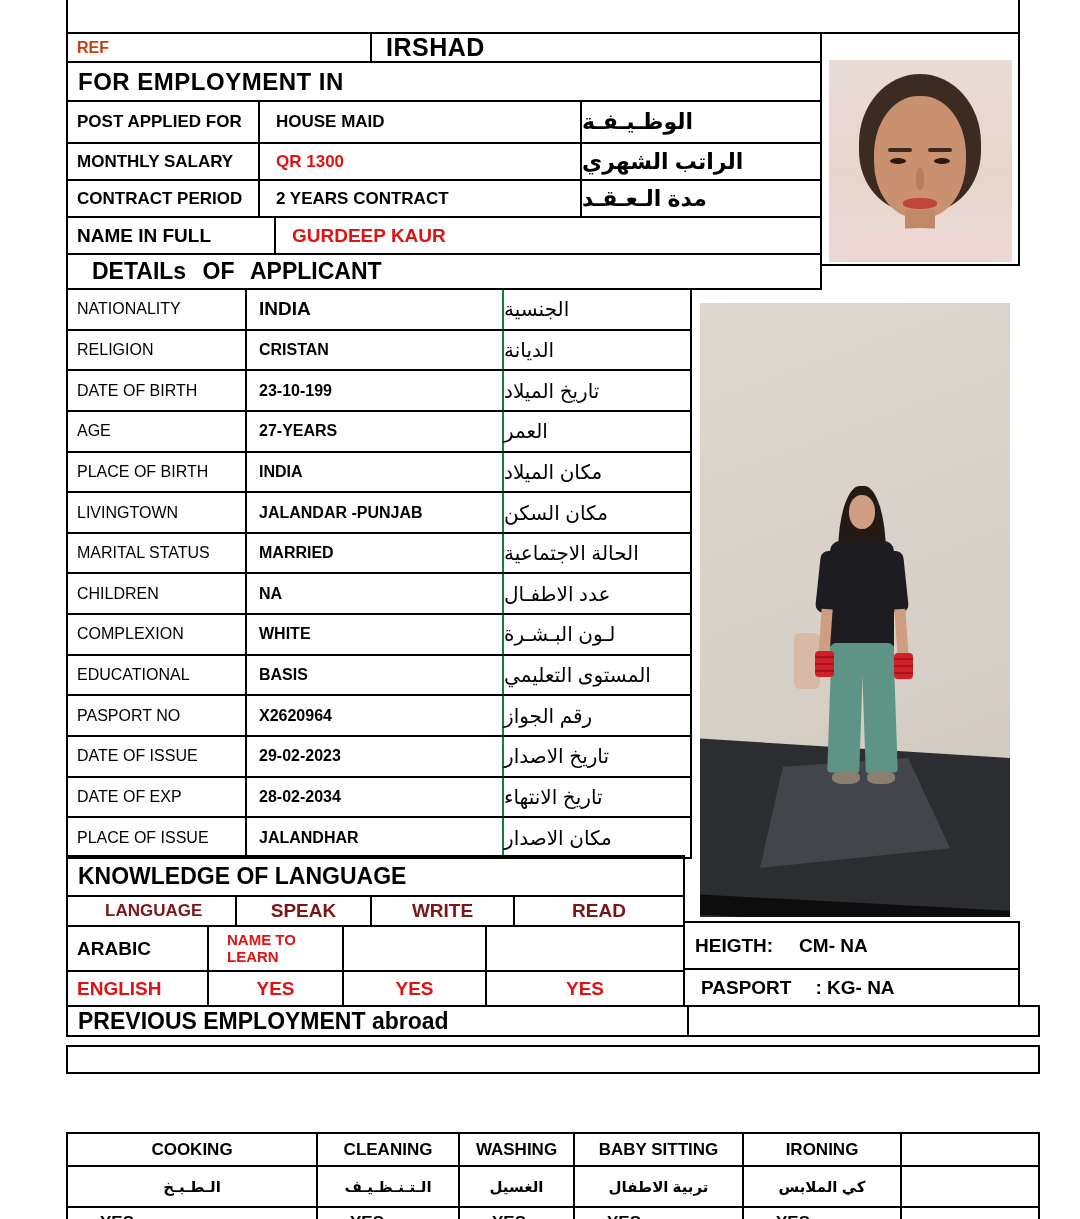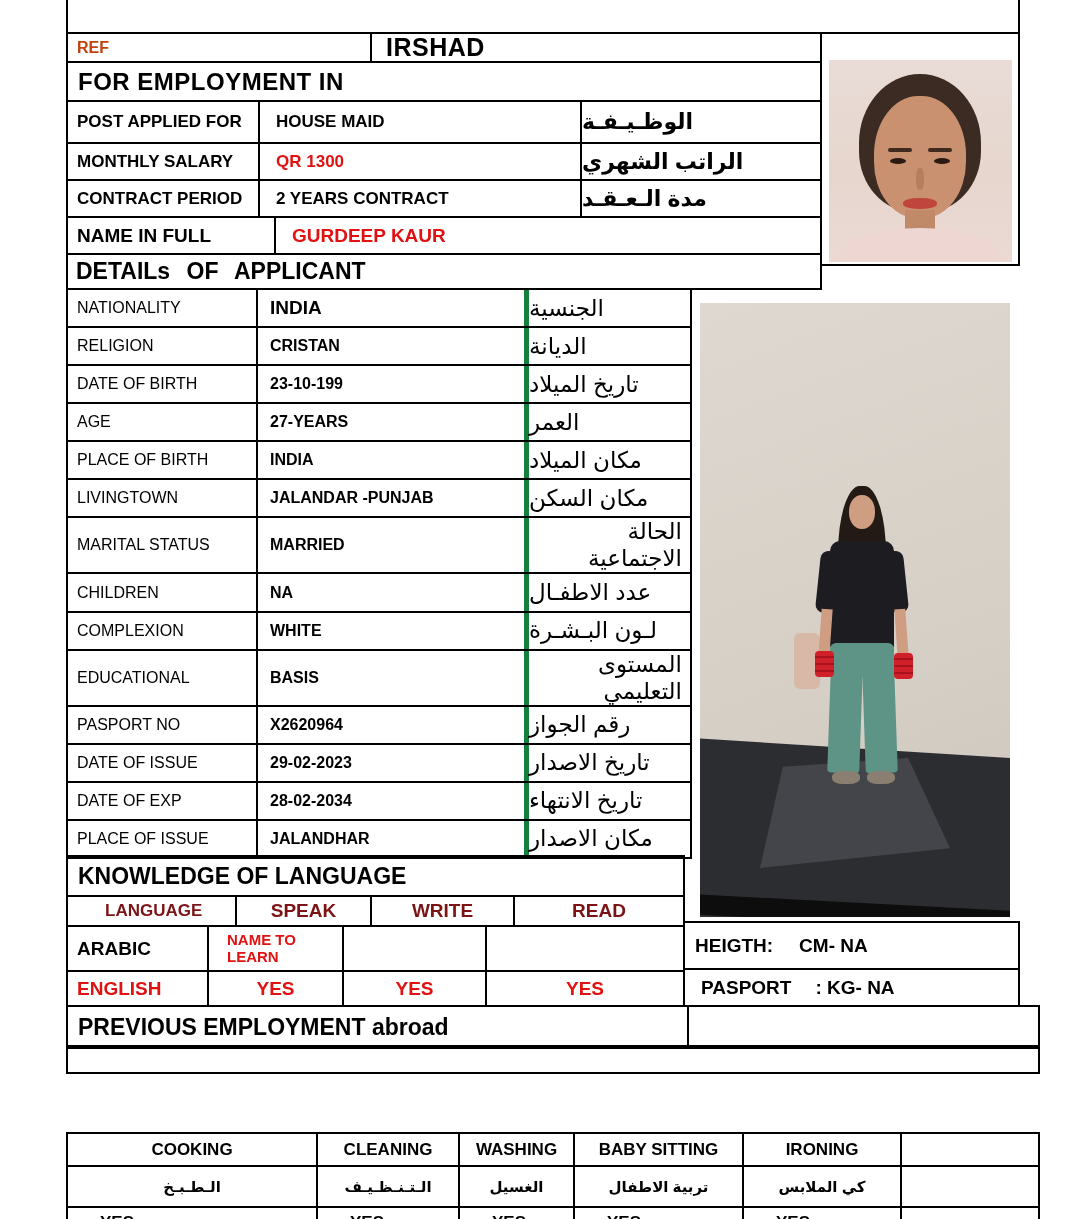--- a/index.html
+++ b/index.html
@@ -42,27 +42,27 @@
   .pp-hair{position:absolute;left:30px;top:14px;width:122px;height:138px;background:#3b2b23;border-radius:52% 52% 46% 46%;}
   .pp-face{position:absolute;left:45px;top:36px;width:92px;height:122px;background:#c9916f;border-radius:48% 48% 46% 46%;}
   .pp-brow{position:absolute;top:52px;width:24px;height:4px;background:#40291e;border-radius:2px;}
   .pp-eye{position:absolute;top:62px;width:16px;height:6px;background:#2a1a12;border-radius:50%;}
   .pp-nose{position:absolute;left:42px;top:72px;width:8px;height:22px;background:#b57f5e;border-radius:40%;}
   .pp-lips{position:absolute;left:29px;top:102px;width:34px;height:11px;background:#c0453c;border-radius:45%;}
   .pp-neck{position:absolute;left:76px;top:150px;width:30px;height:28px;background:#c08a68;}
   .pp-shoulders{position:absolute;left:16px;top:168px;width:150px;height:46px;background:#eed7d2;border-radius:50% 50% 0 0;}
 
   
-  .details-header{left:66px;top:253px;width:756px;height:37px;border:2px solid #000;display:flex;align-items:center;padding-left:8px;font-weight:bold;font-size:23px;word-spacing:10px;}
+  .details-header{left:66px;top:253px;width:756px;height:37px;border:2px solid #000;display:flex;align-items:center;padding-left:24px;font-weight:bold;font-size:23px;word-spacing:10px;}
   .details-table{left:66px;top:288px;width:626px;height:571px;border:2px solid #000;display:flex;flex-direction:column;}
-  .drow{display:flex;flex:1;border-bottom:2px solid #000;gap:11px;}
+  .drow{display:flex;flex:1;border-bottom:2px solid #000;}
   .drow:last-child{border-bottom:none;}
   .dlabel{width:177px;display:flex;align-items:center;padding-left:9px;font-size:16px;box-sizing:border-box;}
   .dvalue{width:257px;display:flex;align-items:center;padding-left:12px;font-weight:bold;font-size:16px;border-left:2px solid #000;box-sizing:border-box;}
-  .darabic{flex:1;display:flex;align-items:center;justify-content:flex-end;padding-right:8px;font-size:23px;border-left:5px solid #15803d;box-sizing:border-box;direction:rtl;}
+  .darabic{flex:1;display:flex;align-items:center;justify-content:flex-end;padding-right:8px;font-size:20px;border-left:2px solid #15803d;box-sizing:border-box;direction:rtl;}
 
   
   .fullbody{left:700px;top:303px;width:310px;height:614px;background:linear-gradient(160deg,#ded8d0 0%,#d6cfc6 60%,#cdc5bc 100%);overflow:hidden;}
   .fb-rail-h{position:absolute;left:88px;top:560px;width:222px;height:13px;background:linear-gradient(180deg,#7e7e7e,#c2c2c2 45%,#6f6f6f);}
   .fb-rail-d{position:absolute;left:-22px;top:514px;width:150px;height:13px;background:linear-gradient(180deg,#7e7e7e,#c2c2c2 45%,#6f6f6f);transform:rotate(22deg);}
   .fb-skirt{position:absolute;left:-10px;top:600px;width:340px;height:20px;background:#0d0d0d;transform:rotate(3deg);}
   .fb-floorarea{position:absolute;left:0;top:420px;width:310px;height:194px;background:#2c2d30;clip-path:polygon(0 8%,100% 18%,100% 100%,0 100%);}
   .fb-tile{position:absolute;left:60px;top:455px;width:190px;height:110px;background:#44454a;clip-path:polygon(12% 8%,78% 0,100% 82%,0 100%);}
   .fb-hair{position:absolute;left:138px;top:183px;width:48px;height:150px;background:#241a15;border-radius:45% 45% 20% 20%;}
   .fb-face{position:absolute;left:149px;top:192px;width:26px;height:34px;background:#cf9d82;border-radius:48%;}
@@ -97,21 +97,21 @@
   .lhead{font-weight:bold;font-size:19px;color:#7c1416;}
   .lhead.first{font-size:17px;margin-left:28px;}
   .lval{font-weight:bold;font-size:19px;}
   .able{font-weight:bold;font-size:15px;color:#e01212;line-height:1.1;justify-content:flex-start;text-align:left;padding-left:18px;}
 
   
   .height-cell{left:683px;top:921px;width:337px;height:49px;border:2px solid #000;display:flex;align-items:center;padding-left:10px;font-weight:bold;font-size:19px;gap:26px;}
   .weight-cell{left:683px;top:968px;width:337px;height:39px;border:2px solid #000;display:flex;align-items:center;padding-left:16px;font-weight:bold;font-size:19px;gap:24px;}
 
   
-  .pe-row{left:66px;top:1005px;width:974px;height:44px;border:2px solid #000;display:flex;}
+  .pe-row{left:66px;top:1005px;width:974px;height:32px;border:2px solid #000;display:flex;}
   .pe-title{width:619px;display:flex;align-items:center;padding-left:10px;font-weight:bold;font-size:23px;box-sizing:border-box;}
   .pe-empty{flex:1;border-left:2px solid #000;}
   .empty-row{left:66px;top:1045px;width:974px;height:29px;border:2px solid #000;}
 
   
   .skills{left:66px;top:1132px;width:974px;height:107px;border:2px solid #000;display:flex;flex-direction:column;}
   .srow{display:flex;border-bottom:2px solid #000;}
   .srow:last-child{border-bottom:none;}
   .srow-en{height:31px;}
   .srow-ar{flex:1;}

